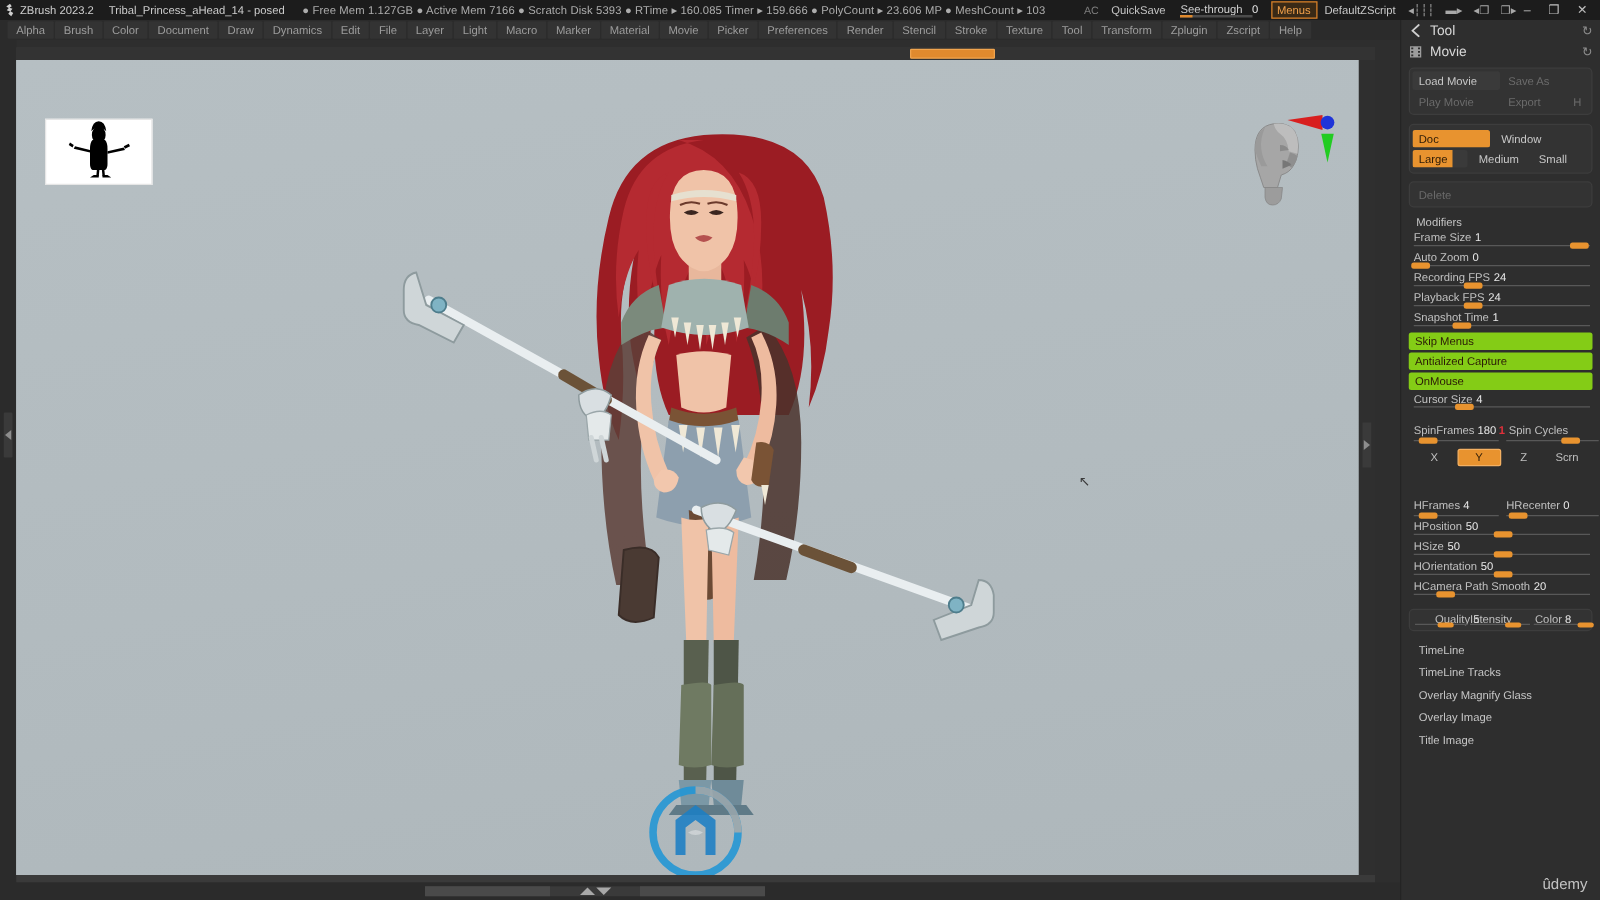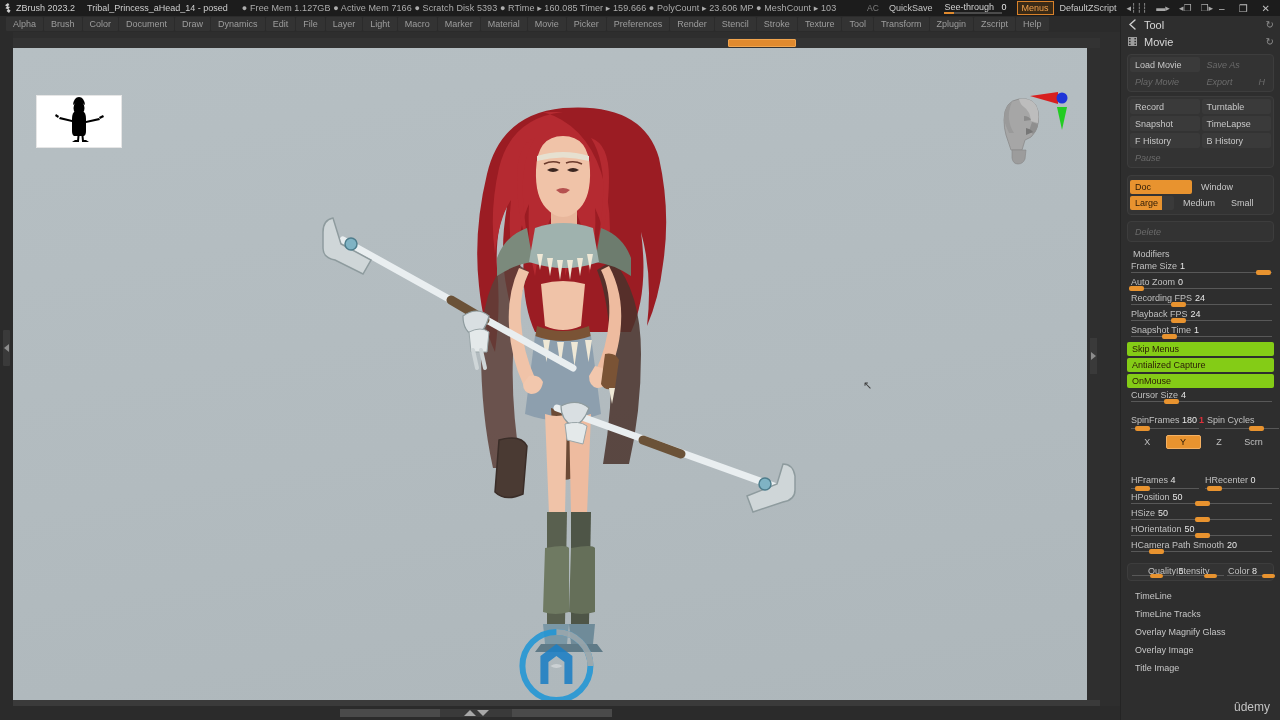--- a/index.html
+++ b/index.html
@@ -157,21 +157,21 @@
     margin: 4px 6px 0 6px; background: #333333; border: 1px solid #3d3d3d;
     border-radius: 4px; padding: 2px;
   }
   .prow { display: flex; gap: 2px; }
   .btn {
     flex: 1; height: 15px; background: #3a3a3a; border-radius: 2px;
     color: #c8c8c8; font-size: 9px; display: flex; align-items: center;
     padding-left: 5px; position: relative; white-space: nowrap; overflow: hidden;
   }
   .btn.dim { color: #6b6b6b; background: #333333; }
-  .btn.flat { background: transparent; font-style: italic; }
+  .btn.flat { background: transparent; }
   .btn .rkey { position: absolute; right: 6px; color: inherit; font-size: 9px; }
   .orangebar {
     height: 14px; background: #84cc16; border-radius: 2px;
     color: #2b1a06; font-size: 9px; display: flex; align-items: center; padding-left: 5px;
     margin: 2px 0;
   }
   .docrow { display: flex; align-items: center; gap: 4px; margin: 2px 0; }
   .docbtn {
     position: relative; height: 14px; border-radius: 2px; background: #3a3a3a;
     color: #c8c8c8; font-size: 9px; display: flex; align-items: center; padding-left: 5px;
@@ -522,37 +522,20 @@
       </div>
       <div class="prow" style="margin-top:2px;">
         <div class="btn dim flat">Play Movie</div>
         <div class="btn dim flat">
           <span>Export</span>
           <span class="rkey">H</span>
         </div>
       </div>
     </div>
 
-    <div class="pgroup">
-      <div class="prow">
-        <div class="btn">Record</div>
-        <div class="btn">Turntable</div>
-      </div>
-      <div class="prow" style="margin-top:2px;">
-        <div class="btn">Snapshot</div>
-        <div class="btn">TimeLapse</div>
-      </div>
-      <div class="prow" style="margin-top:2px;">
-        <div class="btn">F History</div>
-        <div class="btn">B History</div>
-      </div>
-      <div class="prow" style="margin-top:2px;">
-        <div class="btn dim flat">Pause</div>
-      </div>
-    </div>
 
     <div class="pgroup" style="margin-top:7px;">
       <div class="docrow">
         <div class="docbtn on" style="width:62px;">
           <span class="hfill" style="width:100%;"></span>
           <span class="txt">Doc</span>
         </div>
         <div class="docbtn" style="width:62px;background:transparent;">
           <span class="txt">Window</span>
         </div>

